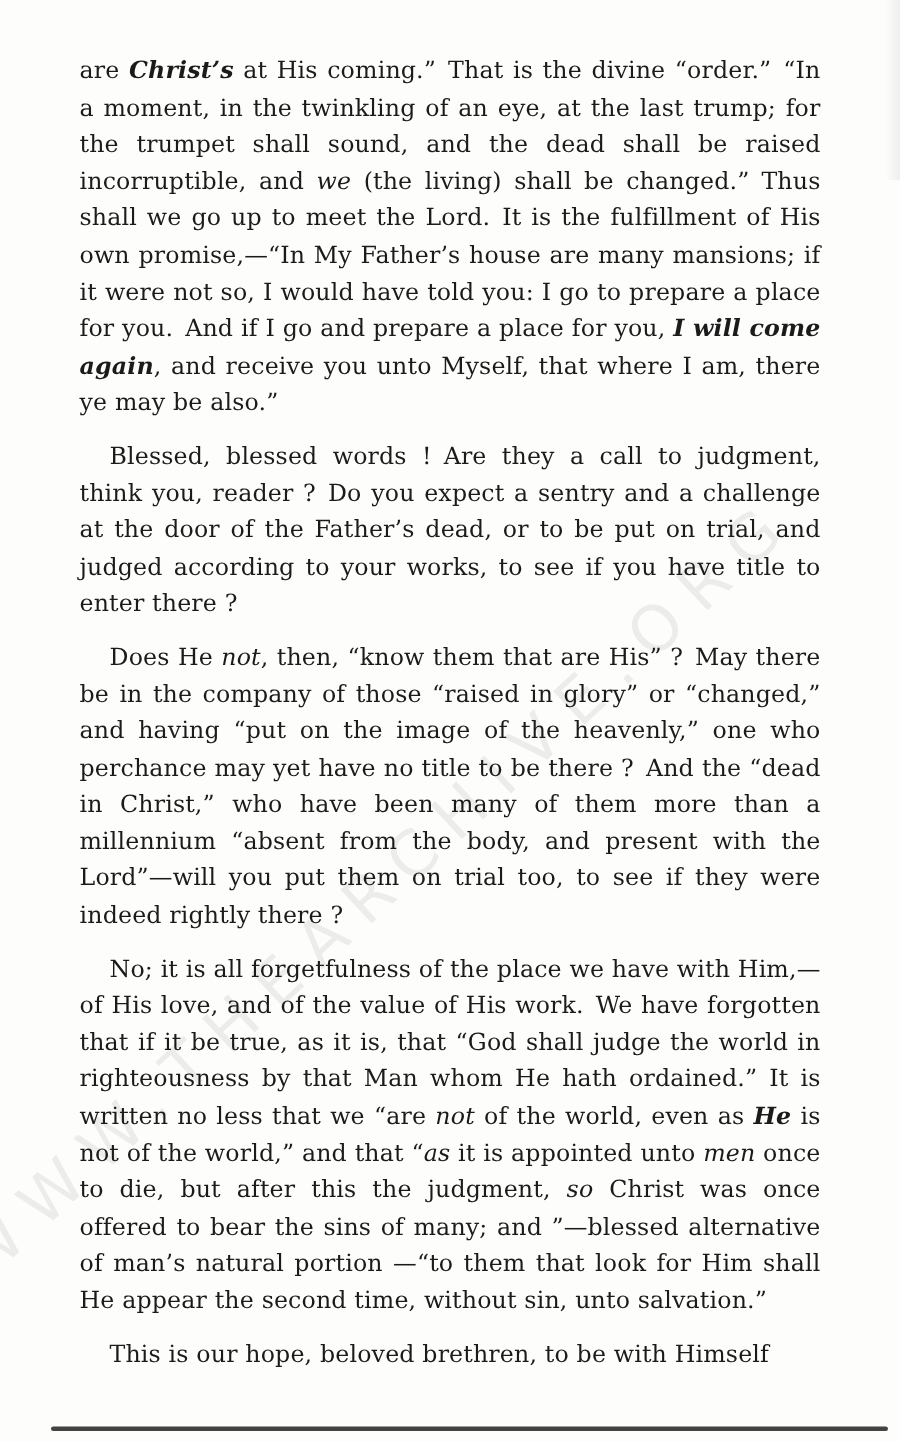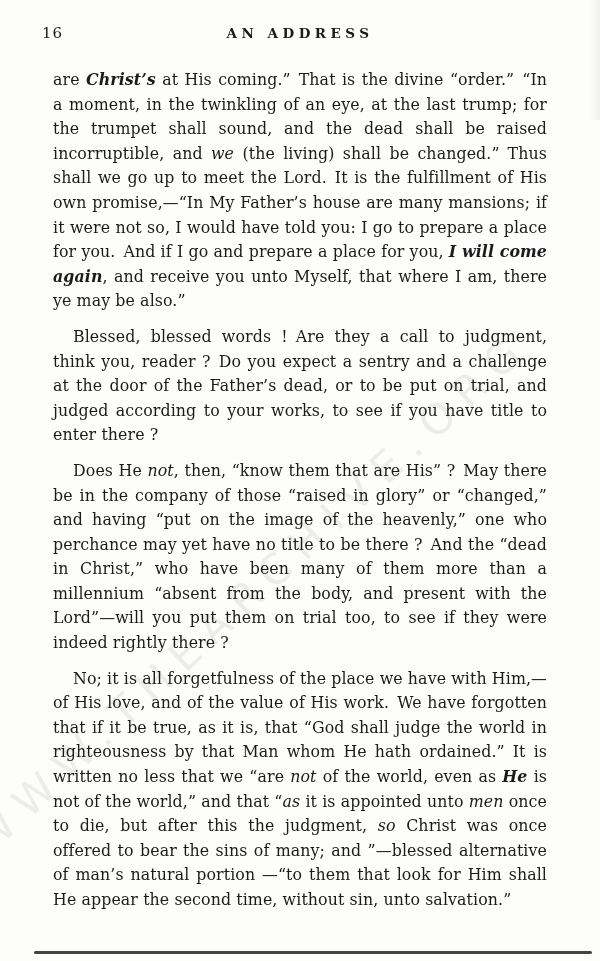--- a/index.html
+++ b/index.html
@@ -98,26 +98,23 @@
     background: linear-gradient(to left, rgba(0,0,0,0.06), rgba(0,0,0,0));
   }
 </style>
 </head>
 <body>
 
 <div class="page">
   <div class="watermark">WWW.THEARCHIVE.ORG</div>
   <div class="scan-corner"></div>
 
-  <header class="page-header">
-    <span class="page-number">16</span>
-    <span class="running-title">AN ADDRESS</span>
-  </header>
 
   <main class="page-body">
       <p class="para"><span>are </span><i class="bold">Christ’s</i><span> at His coming.” That is the divine “order.” “In a moment, in the twinkling of an eye, at the last trump; for the trumpet shall sound, and the dead shall be raised incorruptible, and </span><i>we</i><span> (the living) shall be changed.” Thus shall we go up to meet the Lord. It is the fulfillment of His own promise,—“In My Father’s house are many mansions; if it were not so, I would have told you: I go to prepare a place for you. And if I go and prepare a place for you, </span><i class="bold">I will come again</i><span>, and receive you unto Myself, that where I am, there ye may be also.”</span></p>
       <p class="para indent"><span>Blessed, blessed words ! Are they a call to judgment, think you, reader ? Do you expect a sentry and a challenge at the door of the Father’s dead, or to be put on trial, and judged according to your works, to see if you have title to enter there ?</span></p>
       <p class="para indent"><span>Does He </span><i>not</i><span>, then, “know them that are His” ? May there be in the company of those “raised in glory” or “changed,” and having “put on the image of the heavenly,” one who perchance may yet have no title to be there ? And the “dead in Christ,” who have been many of them more than a millennium “absent from the body, and present with the Lord”—will you put them on trial too, to see if they were indeed rightly there ?</span></p>
       <p class="para indent"><span>No; it is all forgetfulness of the place we have with Him,—of His love, and of the value of His work. We have forgotten that if it be true, as it is, that “God shall judge the world in righteousness by that Man whom He hath ordained.” It is written no less that we “are </span><i>not</i><span> of the world, even as </span><i class="bold">He</i><span> is not of the world,” and that “</span><i>as</i><span> it is appointed unto </span><i>men</i><span> once to die, but after this the judgment, </span><i>so</i><span> Christ was once offered to bear the sins of many; and ”—blessed alternative of man’s natural portion —“to them that look for Him shall He appear the second time, without sin, unto salvation.”</span></p>
+      <p class="para indent"><span>This is our hope, beloved brethren, to be with Himself</span></p>
     </main>
 
   <div class="scan-line"></div>
 </div>
 
 </body></html>

